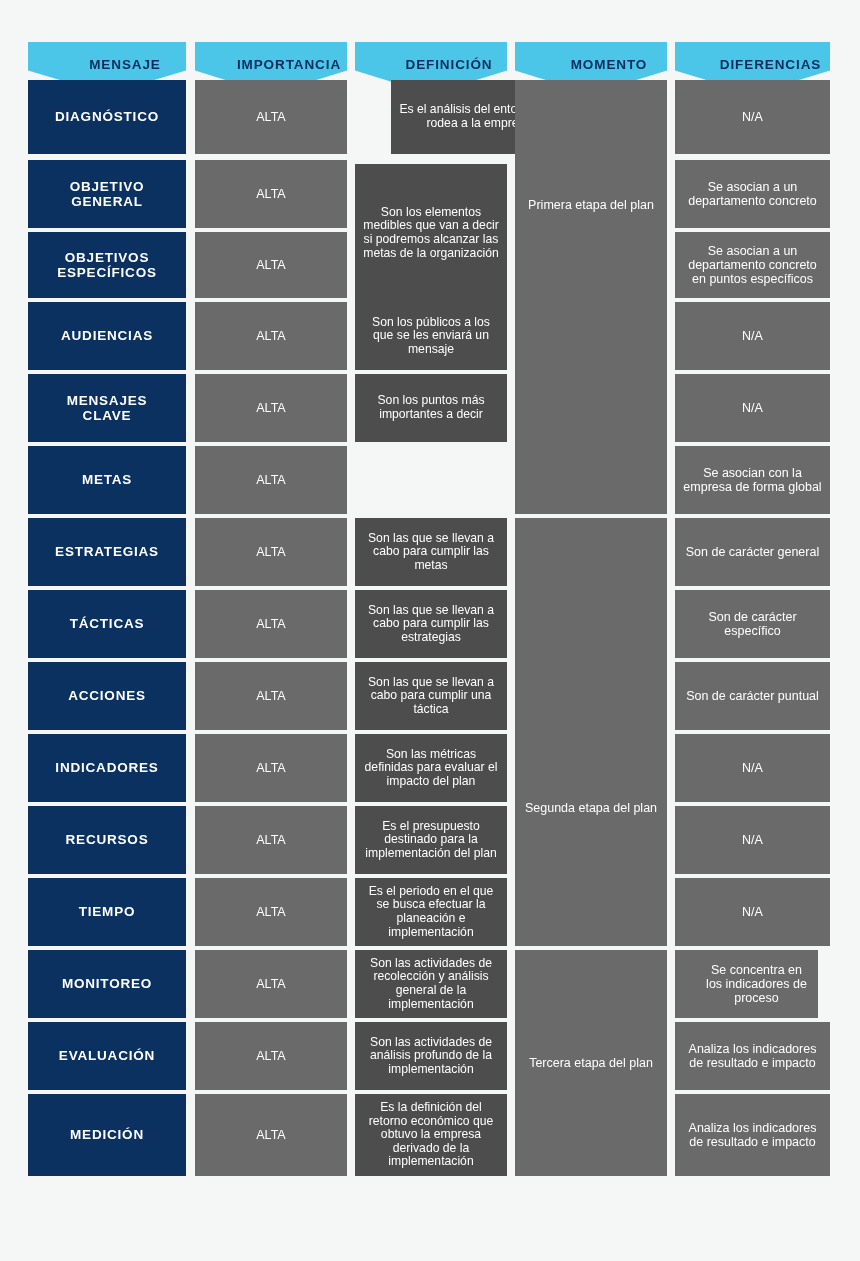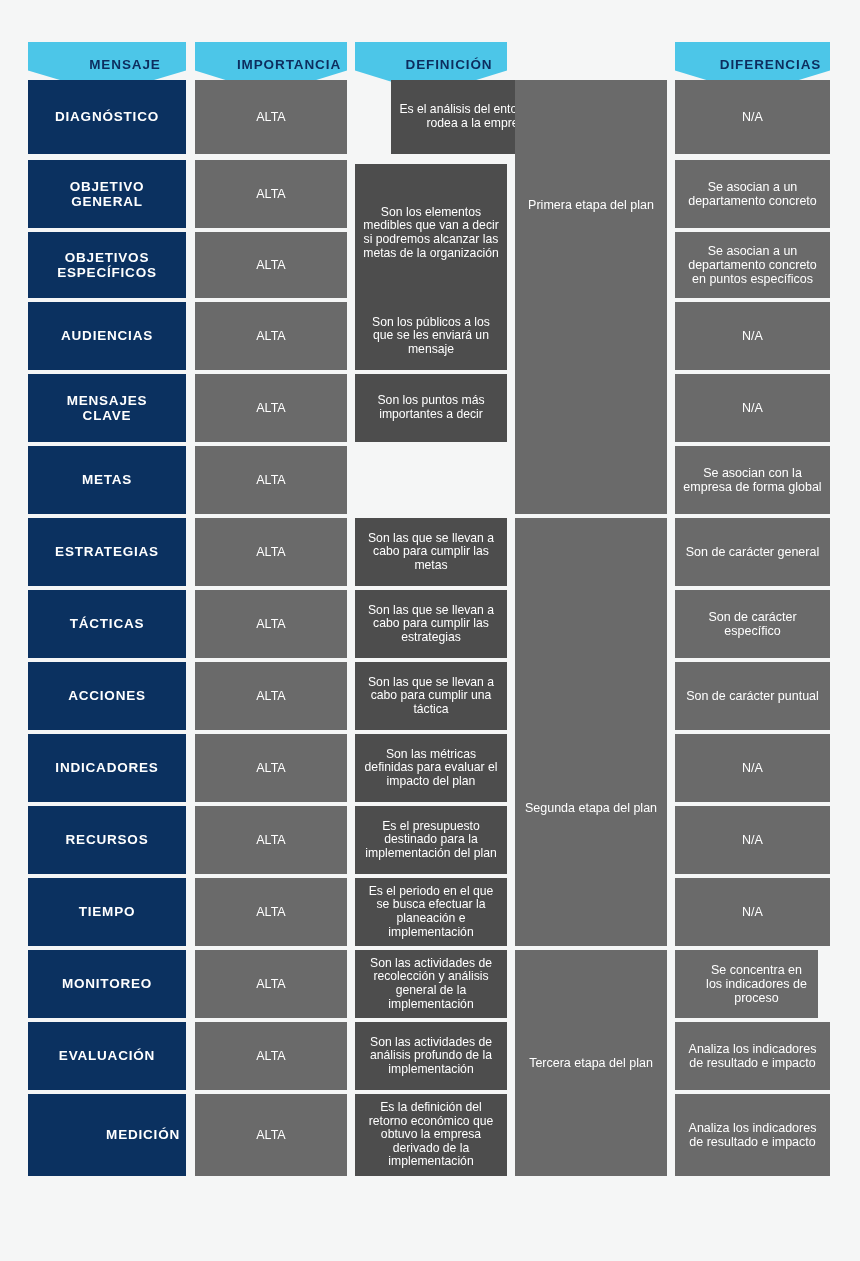--- a/index.html
+++ b/index.html
@@ -72,20 +72,23 @@
 
   <div class="hdr" style="left:28px;  top:42px; width:158px; height:52px;">
     <span class="hdr-txt">MENSAJE</span>
   </div>
   <div class="hdr" style="left:195px; top:42px; width:152px; height:52px;">
     <span class="hdr-txt">IMPORTANCIA</span>
   </div>
   <div class="hdr" style="left:355px; top:42px; width:152px; height:52px;">
     <span class="hdr-txt">DEFINICIÓN</span>
   </div>
+  <div class="hdr" style="left:515px; top:42px; width:152px; height:52px;">
+    <span class="hdr-txt">MOMENTO</span>
+  </div>
   <div class="hdr" style="left:675px; top:42px; width:155px; height:52px;">
     <span class="hdr-txt">DIFERENCIAS</span>
   </div>
 
   <div class="cell c-navy" style="left:28px; top:80px; width:158px; height:74px;">
       <span>DIAGNÓSTICO</span>
     </div>
   <div class="cell c-navy" style="left:28px; top:160px; width:158px; height:68px;">
       <span><i style="font-style:normal">OBJETIVO</i><br><i style="font-style:normal">GENERAL</i></span>
     </div>
@@ -118,21 +121,21 @@
     </div>
   <div class="cell c-navy" style="left:28px; top:878px; width:158px; height:68px;">
       <span>TIEMPO</span>
     </div>
   <div class="cell c-navy" style="left:28px; top:950px; width:158px; height:68px;">
       <span>MONITOREO</span>
     </div>
   <div class="cell c-navy" style="left:28px; top:1022px; width:158px; height:68px;">
       <span>EVALUACIÓN</span>
     </div>
-  <div class="cell c-navy" style="left:28px; top:1094px; width:158px; height:82px;justify-content:flex-end;">
+  <div class="cell c-navy" style="left:28px; top:1094px; width:158px; height:82px;">
       <span>MEDICIÓN</span>
     </div>
 
   <div class="cell c-grey" style="left:195px; top:80px; width:152px; height:74px;">
       <span>ALTA</span>
     </div>
   <div class="cell c-grey" style="left:195px; top:160px; width:152px; height:68px;">
       <span>ALTA</span>
     </div>
   <div class="cell c-grey" style="left:195px; top:232px; width:152px; height:66px;">

